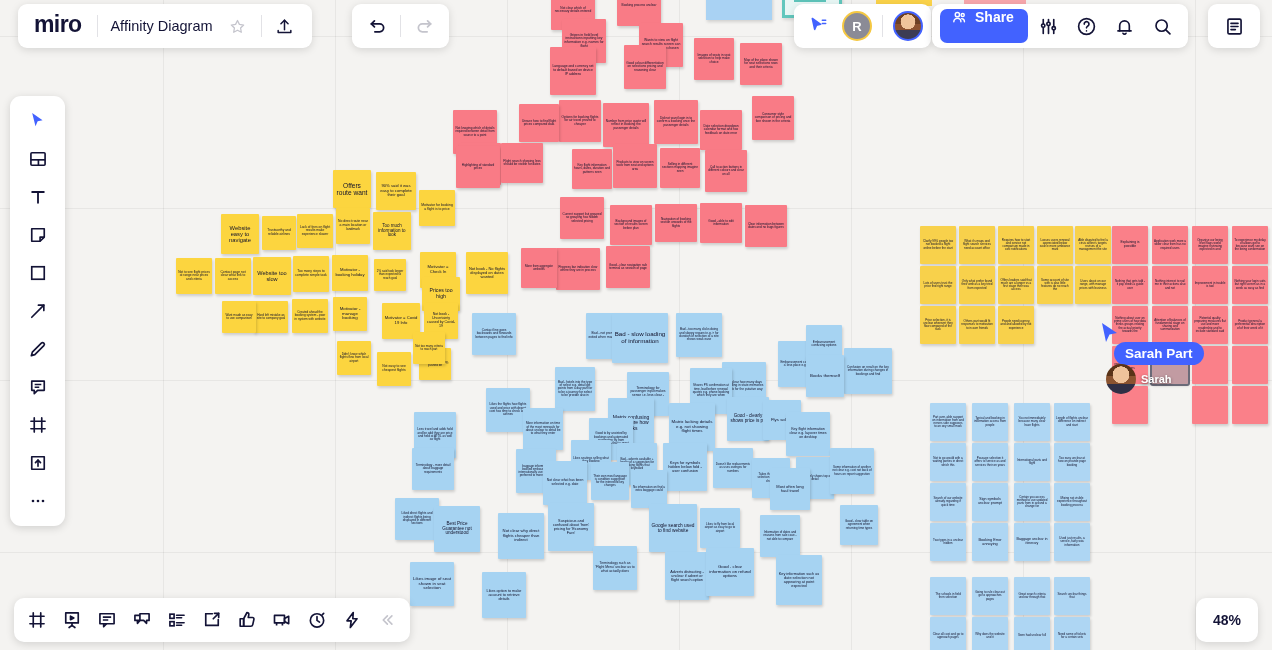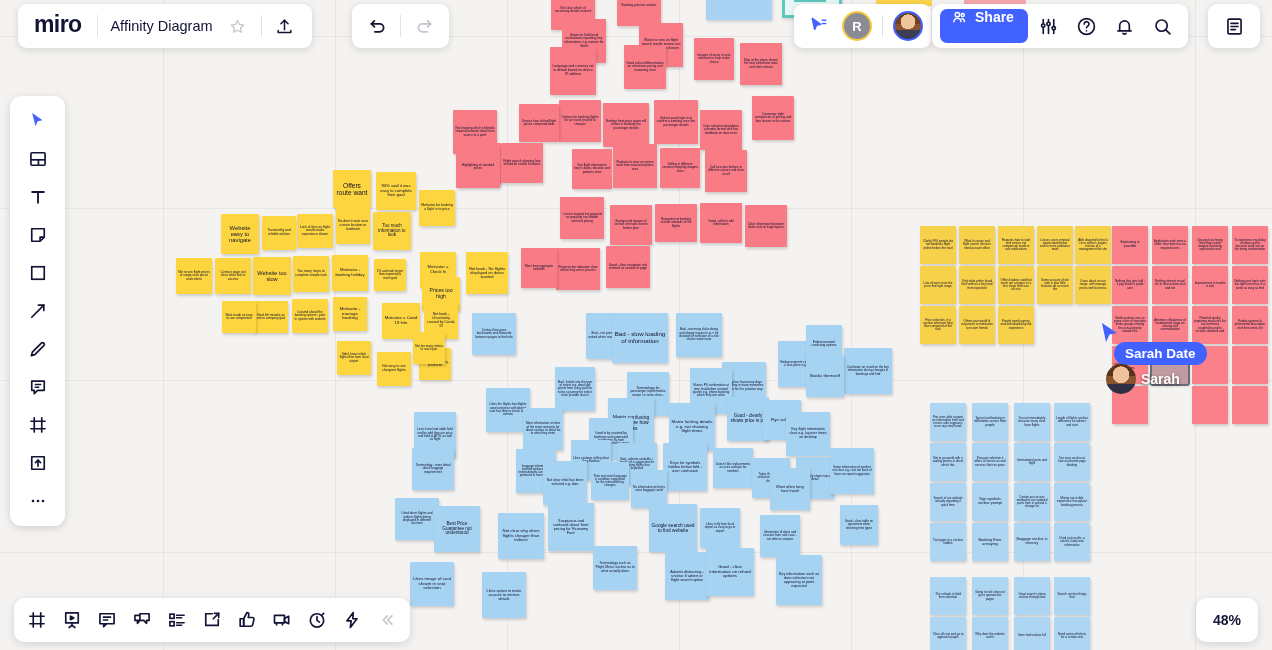--- a/index.html
+++ b/index.html
@@ -120,21 +120,21 @@
     font-size: 13.5px; font-weight: 700; border-radius: 13px; padding: 4px 11px; white-space: nowrap;
   }
   #collab-chip {
     position: absolute; left: 6px; top: 42px; display: flex; align-items: center; gap: 5px;
   }
   #collab-chip .ava {
     width: 30px; height: 30px; border-radius: 50%; overflow: hidden;
     background: radial-gradient(circle at 50% 36%, #efc39b 0 34%, transparent 35%),
                 linear-gradient(180deg, #5a3318 0 40%, #8a5330 40% 68%, #2f2f45 68%);
   }
-  #collab-chip .nm { color: #fff; font-size: 14px; font-weight: 700; text-shadow: 0 1px 3px rgba(0,0,0,0.5); }
+  #collab-chip .nm { color: #fff; font-size: 11px; font-weight: 700; text-shadow: 0 1px 3px rgba(0,0,0,0.5); }
 </style>
 </head>
 <body>
 
 <div id="canvas">
   <div id="shapes-layer">
       <div class="shape-blue" style="position: absolute; left: 706px; top: -12px; width: 66px; height: 32px;"></div>
       <div class="shape-teal" style="position: absolute; left: 782px; top: -14px; width: 60px; height: 32px;"></div>
       <div class="shape-pinkbar" style="position: absolute; left: 964px; top: -14px; width: 62px; height: 20px;"></div>
       <div class="shape-yellowbar" style="position: absolute; left: 876px; top: -14px; width: 56px; height: 20px;"></div>
@@ -624,21 +624,21 @@
       <div class="note blue2" style="left: 1054px; top: 617px; width: 36px; height: 38px; font-size: 3px;">
         <span>Need some of tickets for a certain sets</span>
       </div>
     </div>
 </div>
 
 <div id="collab">
   <svg id="collab-arrow" width="20" height="22" viewBox="0 0 20 22">
     <path d="M2 1 L17 11 L9.5 12.5 L6 20 Z" fill="#4262ff"></path>
   </svg>
-  <div id="collab-label">Sarah Date</div>
+  <div id="collab-label">Sarah Part</div>
   <div id="collab-chip">
     <div class="ava"></div>
     <div class="nm">Sarah</div>
   </div>
 </div>
 
 <div class="topbar">
 
   <div class="panel" id="panel-left">
     <div class="logo">miro</div>

